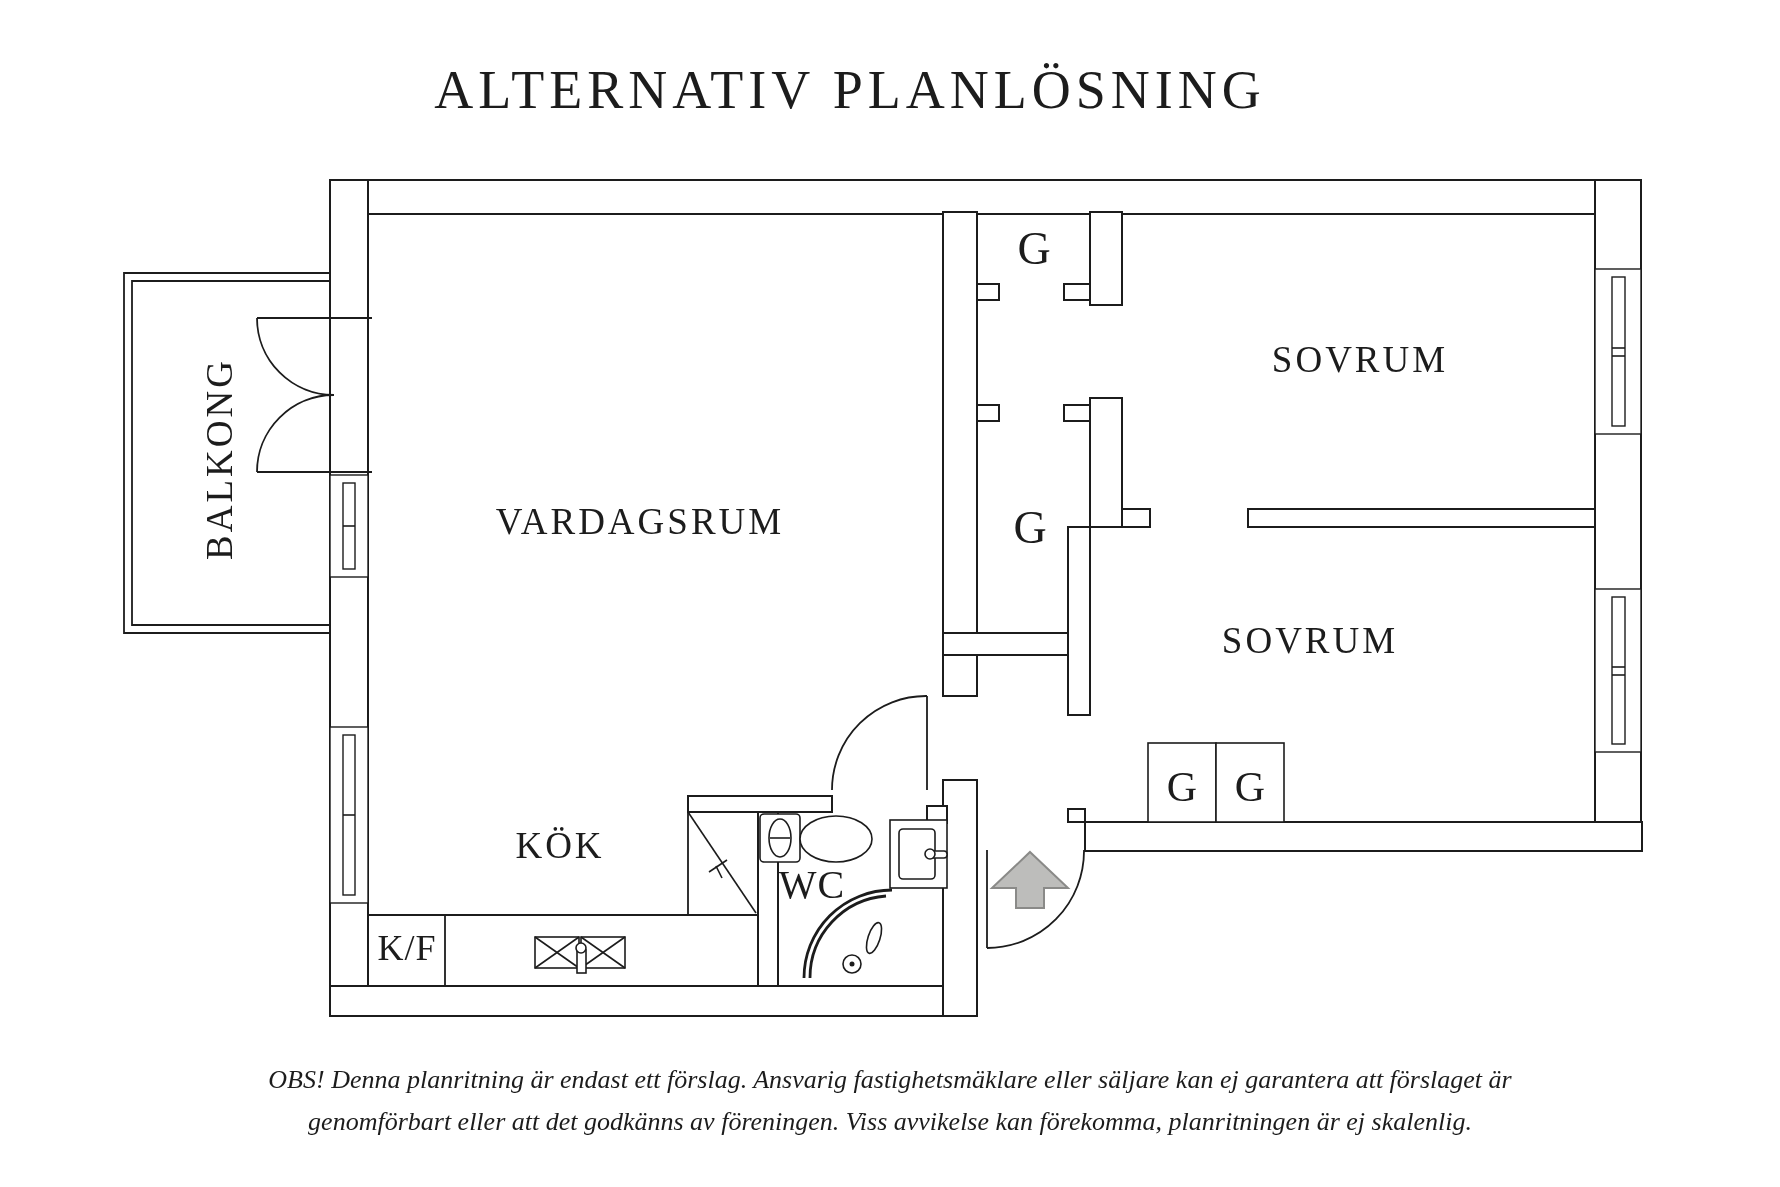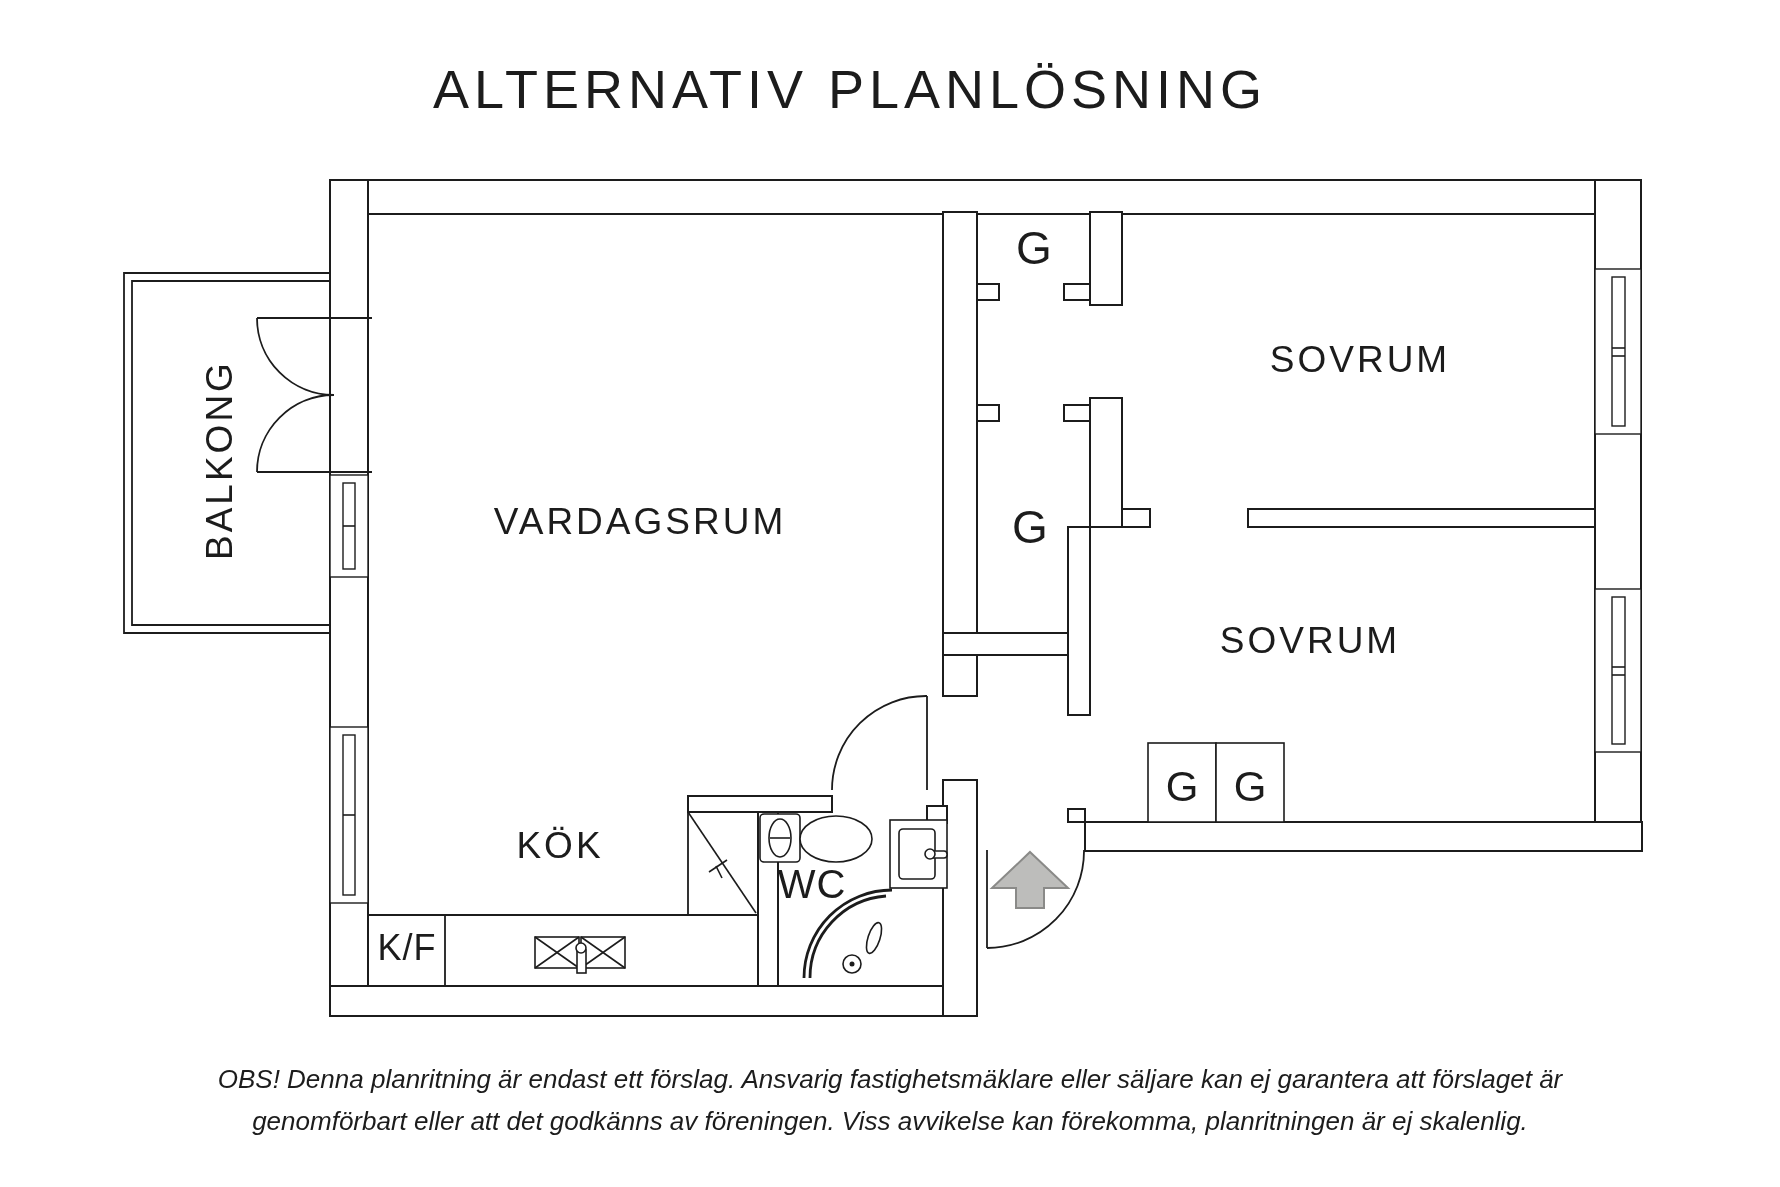--- a/index.html
+++ b/index.html
@@ -6,21 +6,21 @@
     --line:#1c1c1c;
     --arrow-fill:#bdbdbb;
     --arrow-stroke:#8a8a88;
     --bg:#ffffff;
   }
   html,body{margin:0;padding:0;background:var(--bg);}
   .page{
     position:relative;
     width:1684px;height:1187px;
     background:var(--bg);
-    font-family:Liberation Sans, sans-serif;
+    font-family:Liberation Serif, serif;
     overflow:hidden;
   }
   svg{display:block;}
   .wall{fill:#ffffff;stroke:var(--line);stroke-width:2;}
   .thinline{fill:none;stroke:var(--line);stroke-width:1.8;}
   .fixline{fill:none;stroke:var(--line);stroke-width:1.6;}
   .fixwhite{fill:#ffffff;stroke:var(--line);stroke-width:1.6;}
   .glass{fill:#ffffff;stroke:var(--line);stroke-width:1.4;}
   .showerline{fill:none;stroke:var(--line);stroke-width:2.8;}
   .erase{fill:#ffffff;stroke:none;}

